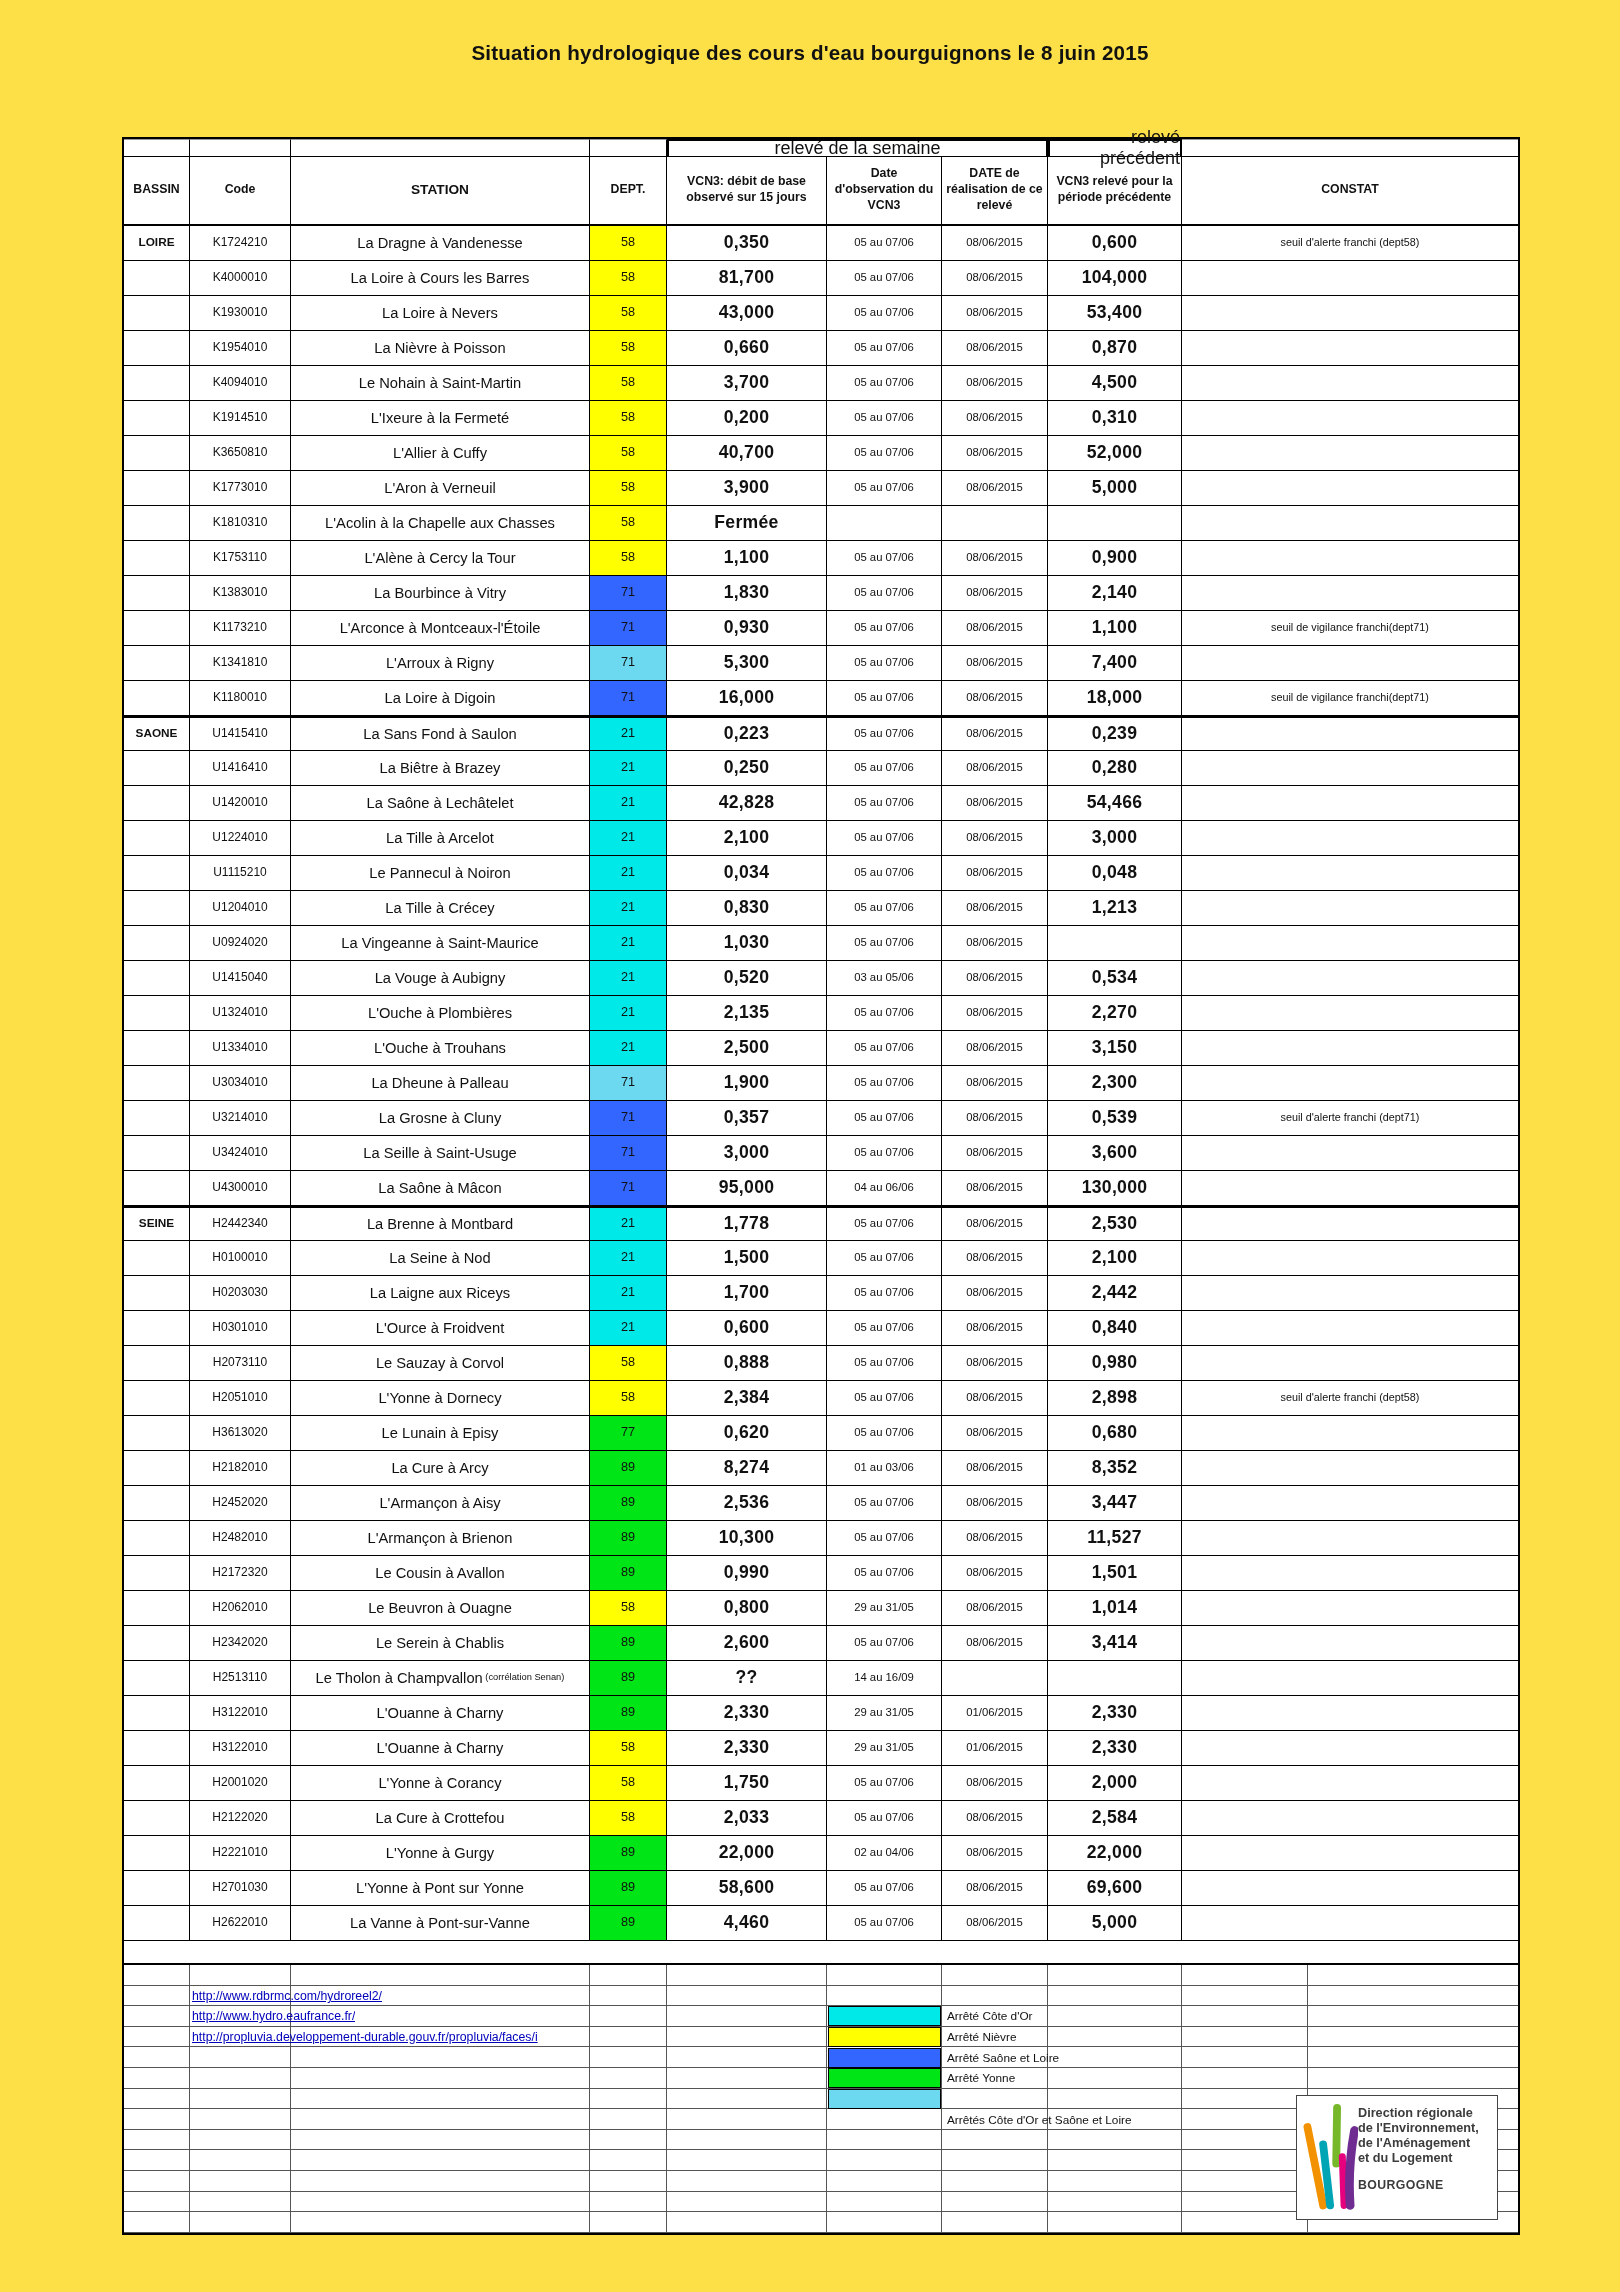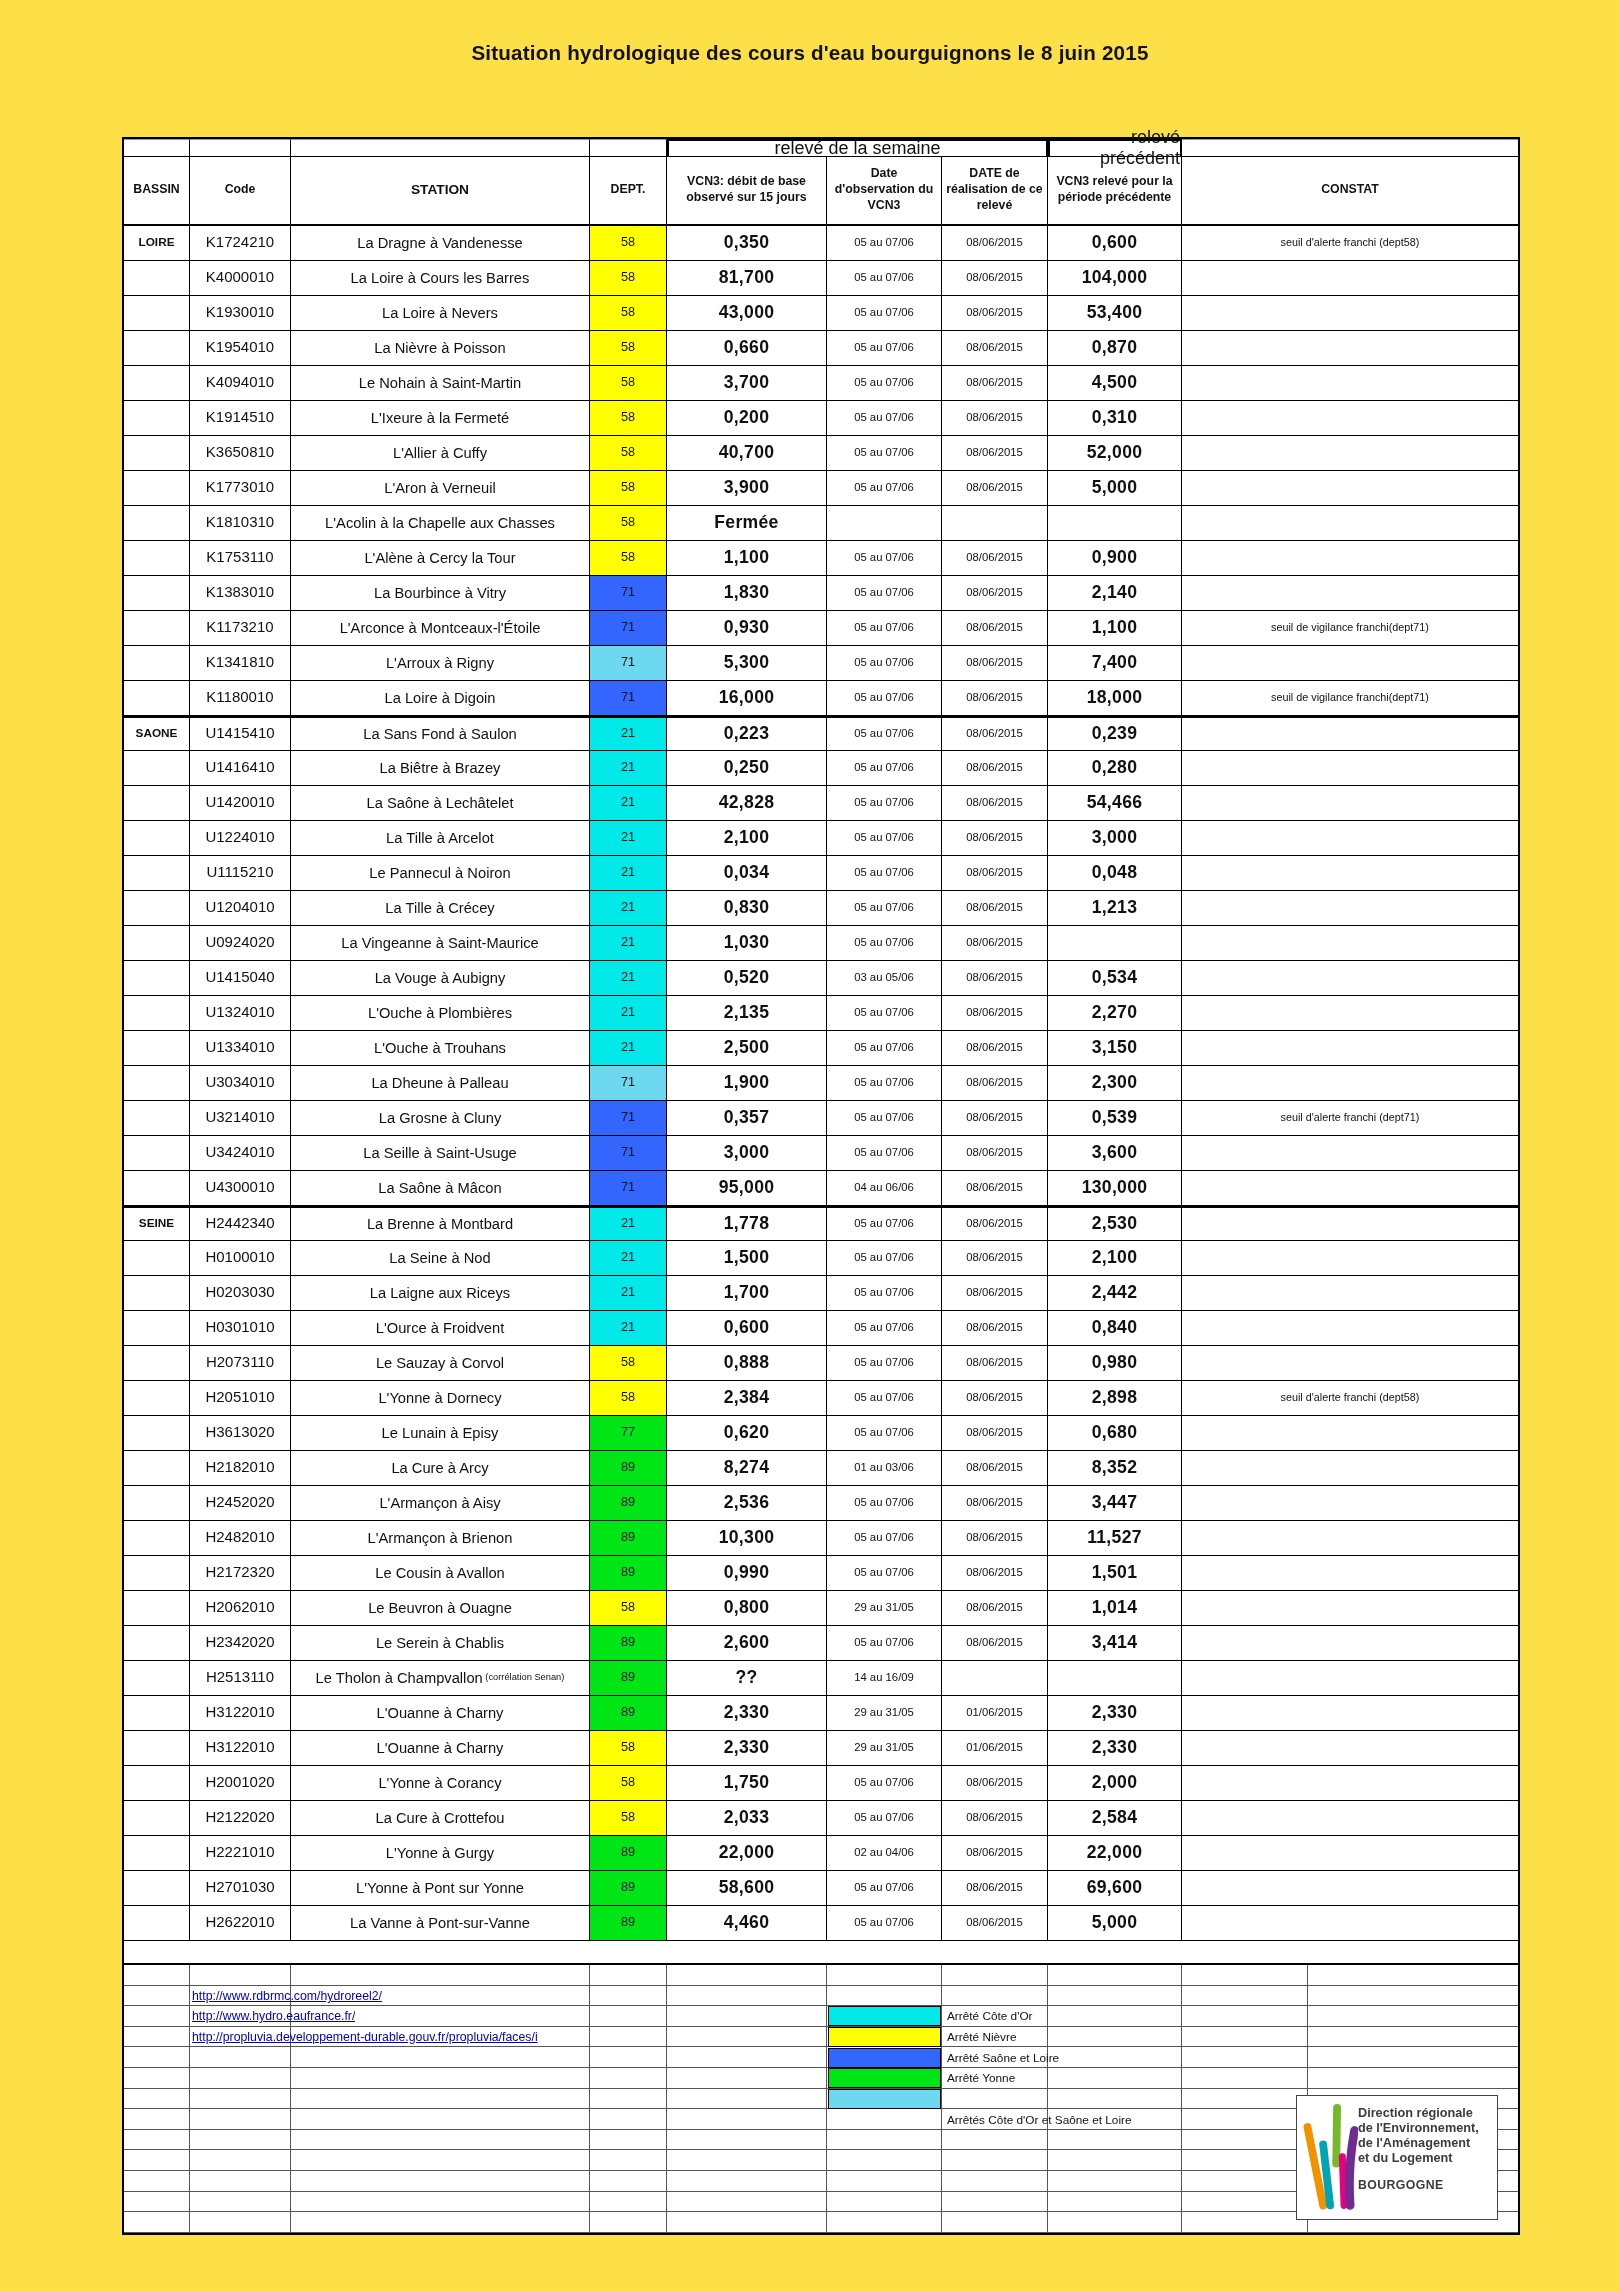--- a/index.html
+++ b/index.html
@@ -20,21 +20,21 @@
   .span3{grid-column:span 3;}
   .hcell{box-sizing:border-box;border-right:1px solid #000;border-bottom:2px solid #000;
          display:flex;align-items:center;justify-content:center;text-align:center;
          font-weight:bold;font-size:12.3px;line-height:1.3;padding:0 3.9px;}
   .cell{box-sizing:border-box;border-right:1px solid #000;border-bottom:1px solid #000;
         display:flex;flex-direction:column;align-items:center;justify-content:center;
         text-align:center;overflow:hidden;line-height:1.1;}
   .last{border-right:none;}
   .sect{border-top:2px solid #000;}
   .c-bassin{font-weight:bold;font-size:11.8px;}
-  .c-code{font-size:15px;}
+  .c-code{font-size:12px;}
   .c-station{font-size:14.7px;}
   .c-dept{font-size:12.7px;}
   .c-num{font-weight:bold;font-size:17.6px;letter-spacing:0.3px;}
   .c-date{font-size:11.3px;}
   .c-constat{font-size:10.8px;}
   .note{font-size:9.3px;}
 
   
   #footer-grid{position:absolute;left:122px;top:1965px;width:1398px;height:270px;
      box-sizing:border-box;border:2px solid #000;border-top:none;background:#fff;display:grid;

